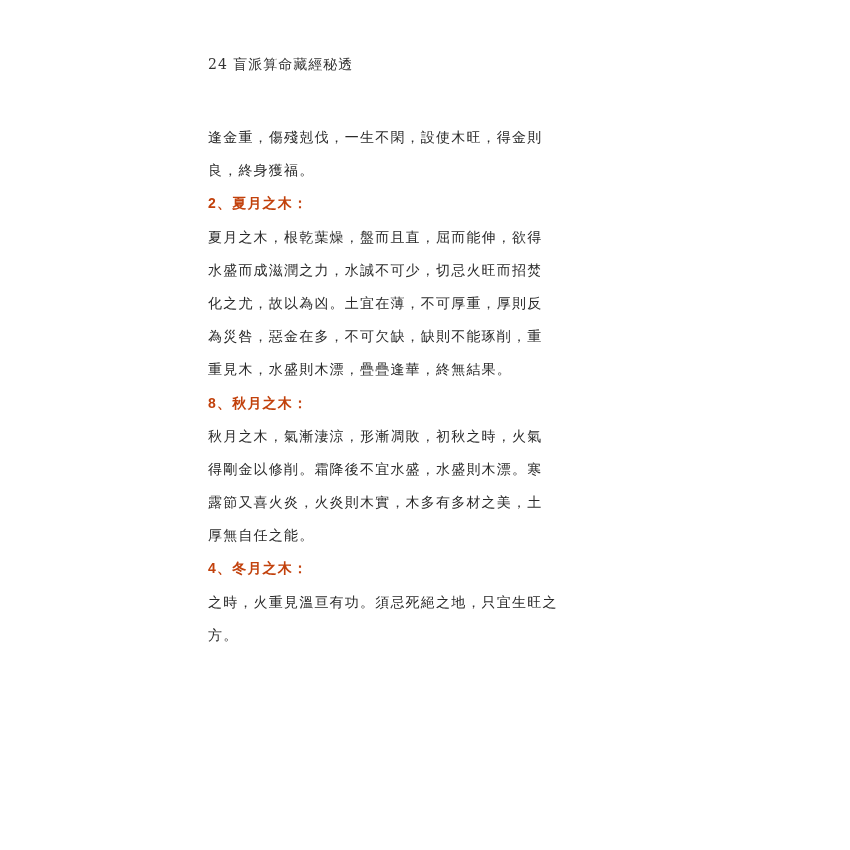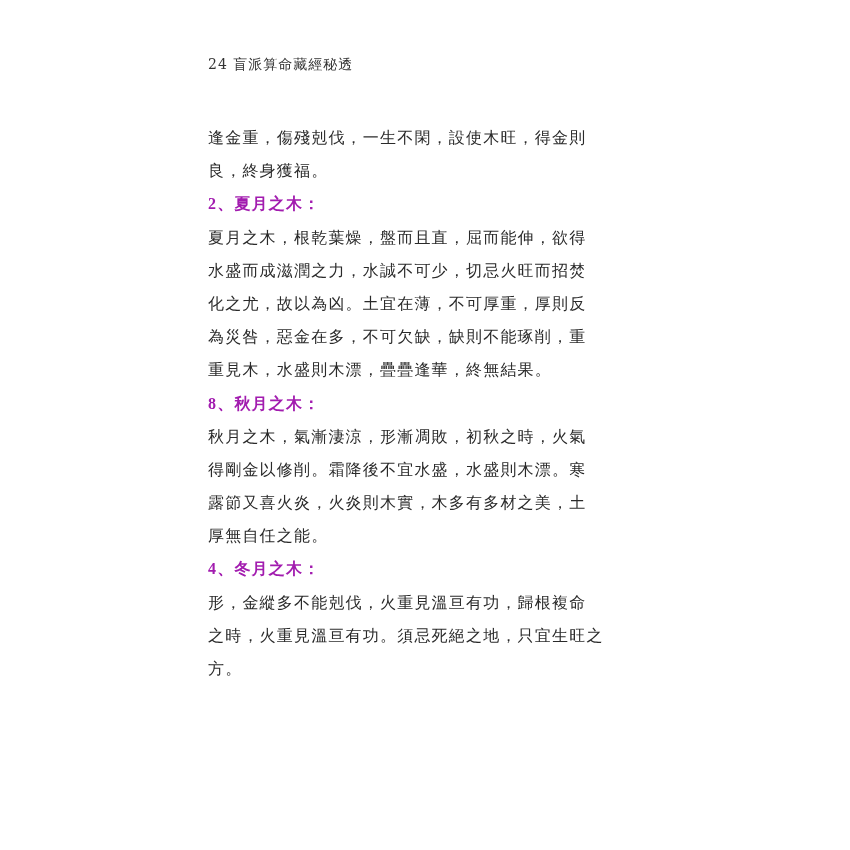--- a/index.html
+++ b/index.html
@@ -4,25 +4,25 @@
   <style>
     html, body { margin:0; padding:0; background:#ffffff; }
     body { width:850px; height:850px; position:relative; overflow:hidden; }
     .page { position:absolute; left:0; top:0; width:850px; height:850px; background:#fff;padding-left:10px; }
     .running-head {
       position:absolute; left:208px; top:56px;
       font-family:"DejaVu Serif", serif; font-size:14px; color:#333; letter-spacing:1px;
     }
     .body {
       position:absolute; left:208px; top:121px; width:430px;
-      font-family:Liberation Serif, serif; font-size:16px; color:#2a2a2a;
+      font-family:Liberation Sans, sans-serif; font-size:14px; color:#2a2a2a;
       line-height:33.2px;
     }
     .line { white-space:nowrap; height:33.2px; letter-spacing:1.2px; }
-    .heading { font-weight:bold; color:#a21caf; }
+    .heading { font-weight:bold; color:#c2410c; }
   </style>
 </head>
 <body>
 
 <div class="page">
   <div class="running-head">24 盲派算命藏經秘透</div>
   <div class="body">
     <div class="line">逢金重，傷殘剋伐，一生不閑，設使木旺，得金則</div>
     <div class="line">良，終身獲福。</div>
     <div class="line heading">2、夏月之木：</div>
@@ -30,17 +30,16 @@
     <div class="line">水盛而成滋潤之力，水誠不可少，切忌火旺而招焚</div>
     <div class="line">化之尤，故以為凶。土宜在薄，不可厚重，厚則反</div>
     <div class="line">為災咎，惡金在多，不可欠缺，缺則不能琢削，重</div>
     <div class="line">重見木，水盛則木漂，疊疊逢華，終無結果。</div>
     <div class="line heading">8、秋月之木：</div>
     <div class="line">秋月之木，氣漸淒涼，形漸凋敗，初秋之時，火氣</div>
     <div class="line">得剛金以修削。霜降後不宜水盛，水盛則木漂。寒</div>
     <div class="line">露節又喜火炎，火炎則木實，木多有多材之美，土</div>
     <div class="line">厚無自任之能。</div>
     <div class="line heading">4、冬月之木：</div>
-    <div class="line">形，金縱多不能剋伐，火重見溫亘有功，歸根複命</div>
     <div class="line">之時，火重見溫亘有功。須忌死絕之地，只宜生旺之</div>
     <div class="line">方。</div>
   </div>
 </div>
 
 </body></html>

